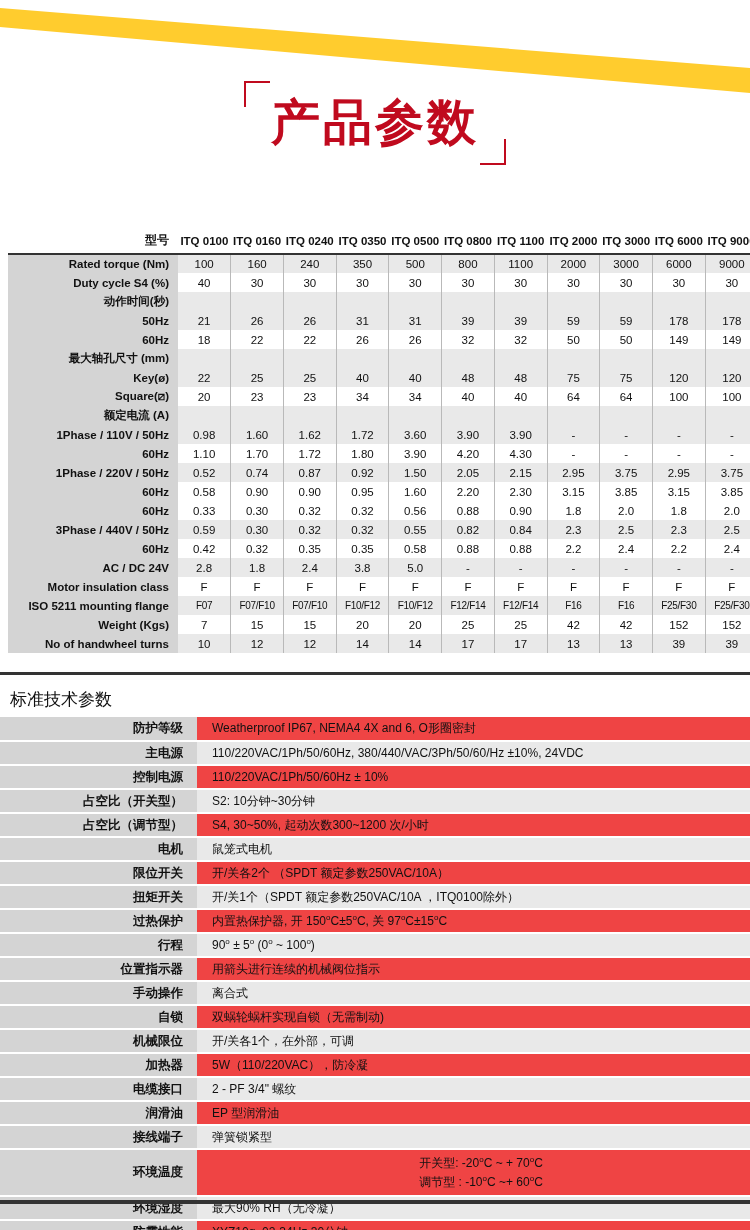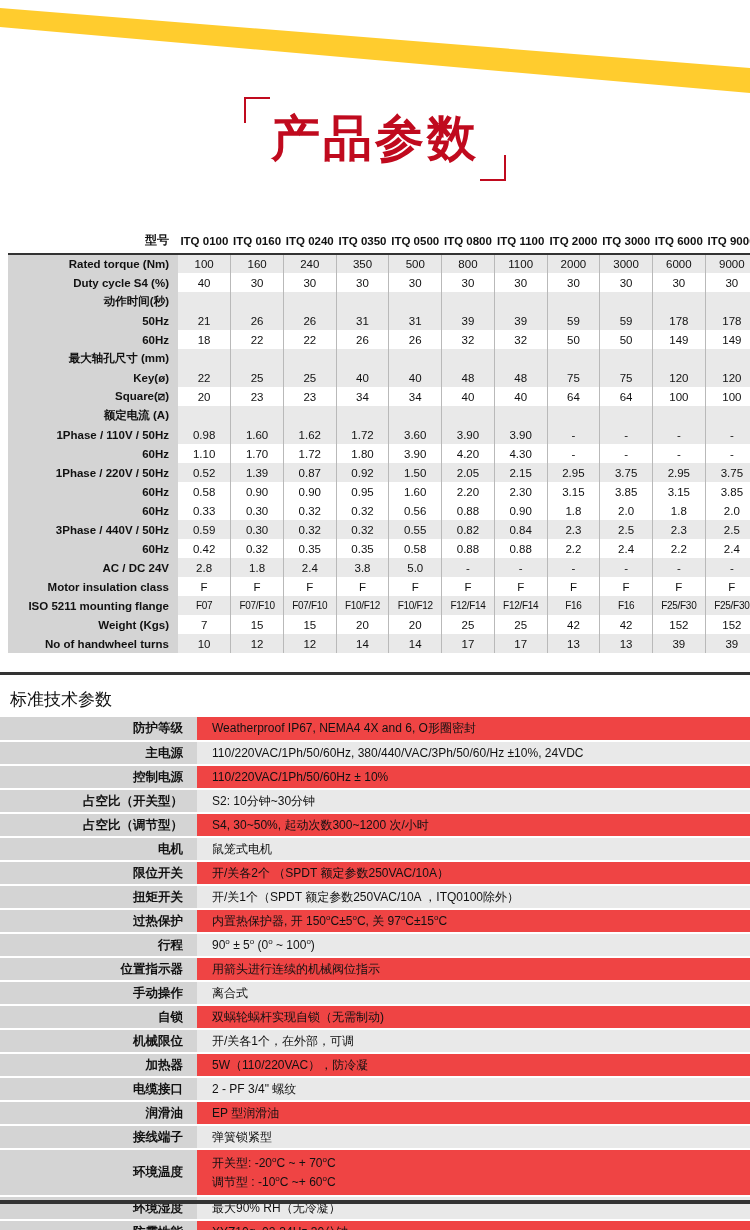--- a/index.html
+++ b/index.html
@@ -11,21 +11,21 @@
     color: #1a1a1a;
     overflow: hidden;
   }
   #page { position: relative; width: 750px; height: 1230px; background:#fff; }
 
   
   .banner { position:absolute; left:0; top:0; width:750px; height:205px; overflow:hidden; }
   .banner svg { display:block; }
 
   .title-wrap {
-    position:absolute; left:0; top:112px; width:750px; text-align:center;
+    position:absolute; left:0; top:96px; width:750px; text-align:center;
   }
   .title-inner { position:relative; display:inline-block; padding:0 34px; }
   .title-text {
     font-family:"DejaVu Sans","Liberation Sans",sans-serif;
     font-size:49px; font-weight:700; color:#C00A1E;
     letter-spacing:3px; line-height:1.12; white-space:nowrap;
   }
   .bracket { position:absolute; width:26px; height:26px; }
   .bracket.tl { left:7px;  top:-15px; border-left:2px solid #C00A1E; border-top:2px solid #C00A1E; }
   .bracket.br { right:7px; bottom:-14px; border-right:2px solid #C00A1E; border-bottom:2px solid #C00A1E; }
@@ -84,21 +84,21 @@
     font-family:"DejaVu Sans","Liberation Sans",sans-serif;
   }
   .t2 td.v {
     padding-left:15px; font-size:12px; color:#111;
     border-bottom:2px solid #ffffff;
   }
   .t2 tr.r-w td.v { background:#ef4444; }
   .t2 tr.r-g td.v { background:#e9e9e9; }
   .t2 tr td { height:24px; }
   .t2 tr.tall td { height:47px; }
-  .t2 .ln { display:block; line-height:1.58; }
+  .t2 .ln { display:block; line-height:1.58;text-align:center; }
   sup { font-size:8px; vertical-align:super; line-height:0; }
   .bottom-rule { position:absolute; left:0; top:1200px; width:750px; height:3.5px; background:#333; }
 </style>
 </head>
 <body>
 
 <div id="page">
 
   <div class="banner">
     <svg width="750" height="205" viewBox="0 0 750 205" xmlns="http://www.w3.org/2000/svg">
@@ -297,21 +297,21 @@
             <td class="val">4.20</td>
             <td class="val">4.30</td>
             <td class="val">-</td>
             <td class="val">-</td>
             <td class="val">-</td>
             <td class="val">-</td>
           </tr>
           <tr class="shade">
             <td class="lbl">1Phase / 220V / 50Hz</td>
             <td class="val first">0.52</td>
-            <td class="val">1.39</td>
+            <td class="val">0.74</td>
             <td class="val">0.87</td>
             <td class="val">0.92</td>
             <td class="val">1.50</td>
             <td class="val">2.05</td>
             <td class="val">2.15</td>
             <td class="val">2.95</td>
             <td class="val">3.75</td>
             <td class="val">2.95</td>
             <td class="val">3.75</td>
           </tr>

